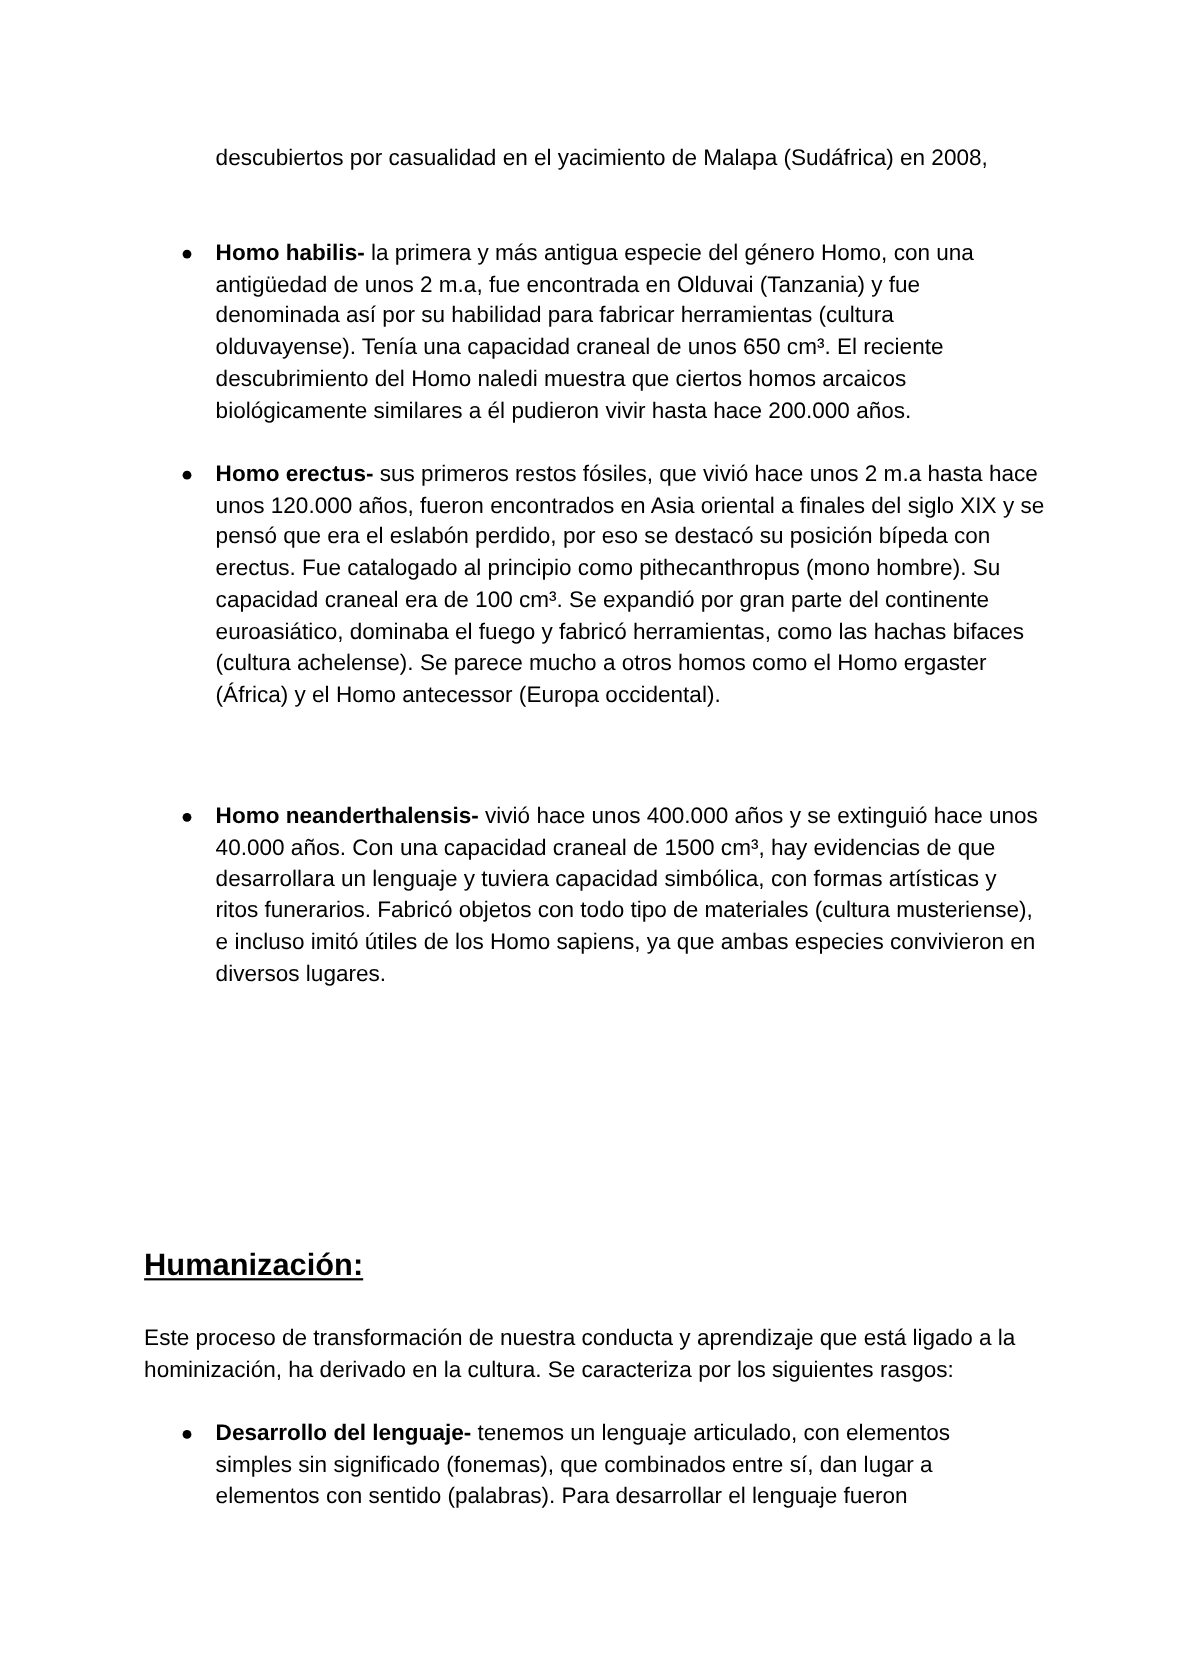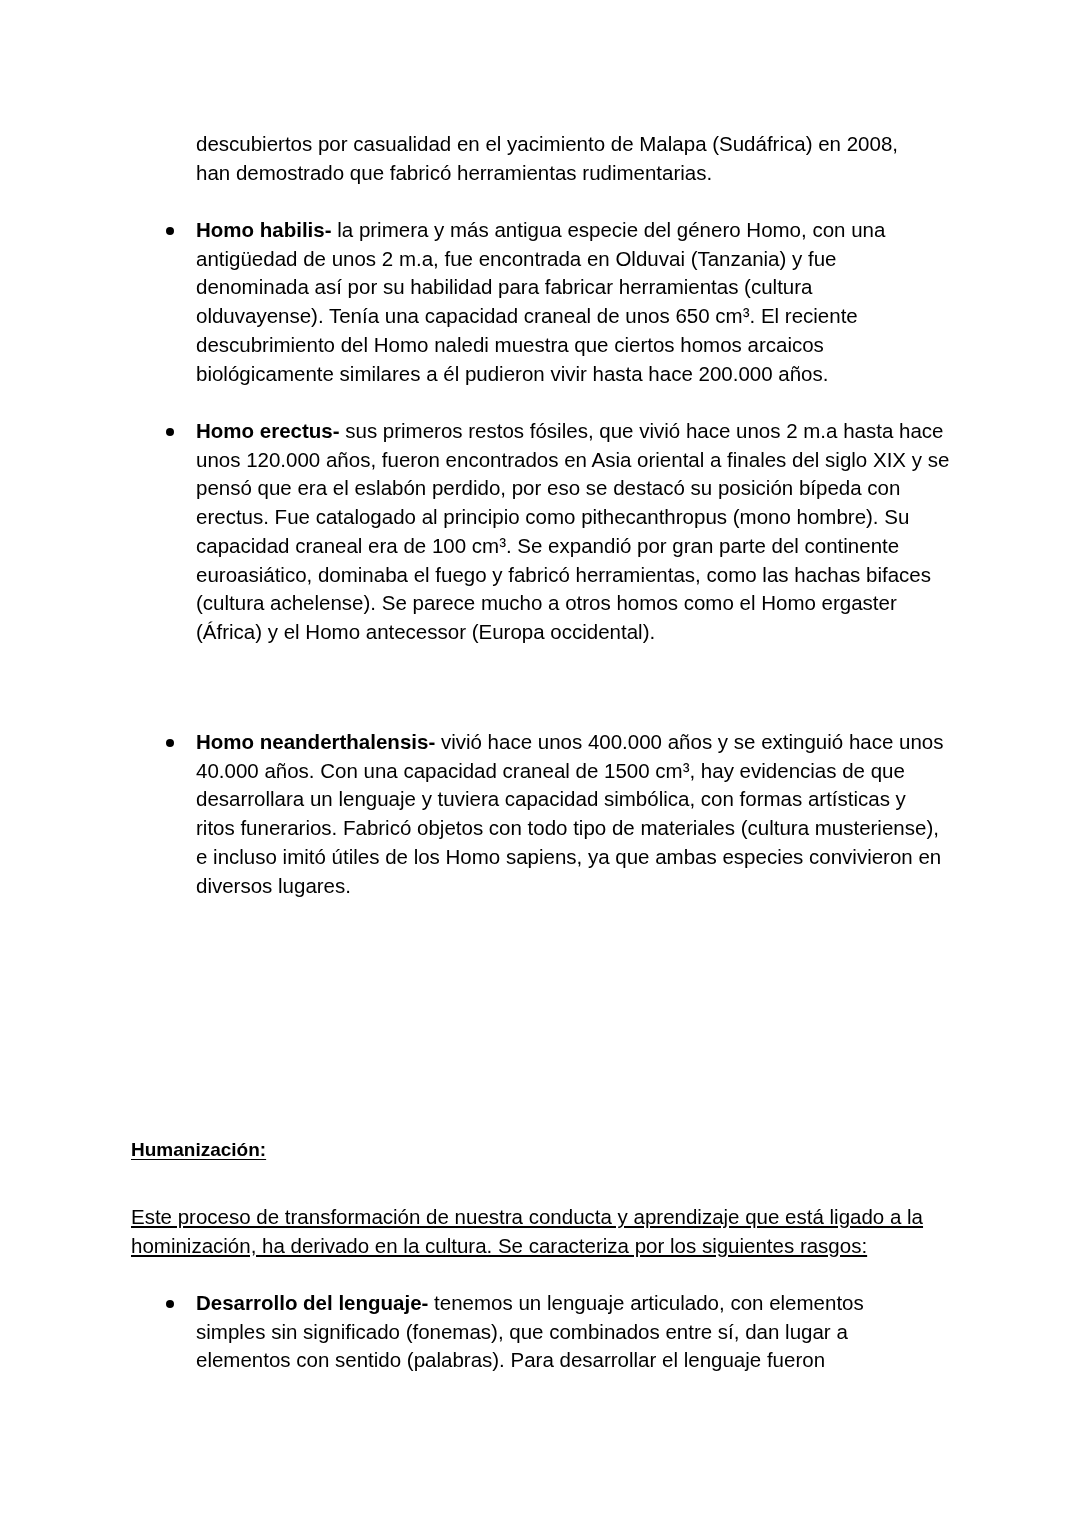--- a/index.html
+++ b/index.html
@@ -46,36 +46,35 @@
       background: #000;
     }
     .term {
       font-weight: bold;
       text-align: center;
     }
     .heading {
       position: absolute;
       left: 131px;
       top: 1134px;
-      font-size: 19px;
+      font-size: 28px;
       font-weight: bold;
       text-decoration: underline;
       text-underline-offset: 3px;
       margin: 0;
       line-height: 32px;
     }
   </style>
 </head>
 <body>
 
 <div class="page">
 
   <p class="para" style="left:196px; top:130px; width:760px;">
     <span>descubiertos por casualidad en el yacimiento de Malapa (Sudáfrica) en 2008,</span><br>
-    <span>han demostrado que fabricó herramientas rudimentarias.</span>
   </p>
 
   <div class="bullet-item" style="top:216px; width:745px;">
     <span class="bullet-dot"></span>
     <span class="term">Homo habilis-</span><span>  la primera y más antigua especie del género Homo, con una antigüedad de unos 2 m.a, fue encontrada en Olduvai (Tanzania) y fue denominada así por su habilidad para fabricar herramientas (cultura olduvayense). Tenía una capacidad craneal de unos 650 cm³. El reciente descubrimiento del Homo naledi muestra que ciertos homos arcaicos biológicamente similares a él pudieron vivir hasta hace 200.000 años.</span>
   </div>
 
   <div class="bullet-item" style="top:417px; width:755px;">
     <span class="bullet-dot"></span>
     <span class="term">Homo erectus-</span><span>  sus primeros restos fósiles, que vivió hace unos 2 m.a hasta hace unos 120.000 años, fueron encontrados en Asia oriental a finales del siglo XIX y se pensó que era el eslabón perdido, por eso se destacó su posición bípeda con erectus. Fue catalogado al principio como pithecanthropus (mono hombre). Su capacidad craneal era de 100 cm³. Se expandió por gran parte del continente euroasiático, dominaba el fuego y fabricó herramientas, como las hachas bifaces (cultura achelense). Se parece mucho a otros homos como el Homo ergaster (África) y el Homo antecessor (Europa occidental).</span>
@@ -83,20 +82,20 @@
 
   <div class="bullet-item" style="top:728px; width:750px;">
     <span class="bullet-dot"></span>
     <span class="term">Homo neanderthalensis-</span><span> vivió hace unos 400.000 años y se extinguió hace unos 40.000 años. Con una capacidad craneal de 1500 cm³, hay evidencias de que desarrollara un lenguaje y tuviera capacidad simbólica, con formas artísticas y ritos funerarios. Fabricó objetos con todo tipo de materiales (cultura musteriense), e incluso imitó útiles de los Homo sapiens, ya que ambas especies convivieron en diversos lugares.</span>
   </div>
 
 
 
   <h2 class="heading">Humanización:</h2>
 
-  <p class="para" style="left:131px; top:1203px; width:825px;text-decoration:underline;">Este proceso de transformación de nuestra conducta y aprendizaje que está ligado a la hominización, ha derivado en la cultura. Se caracteriza por los siguientes rasgos:</p>
+  <p class="para" style="left:131px; top:1203px; width:825px;">Este proceso de transformación de nuestra conducta y aprendizaje que está ligado a la hominización, ha derivado en la cultura. Se caracteriza por los siguientes rasgos:</p>
 
   <div class="bullet-item" style="top:1289px; width:725px;">
     <span class="bullet-dot"></span>
     <span class="term">Desarrollo del lenguaje-</span><span> tenemos un lenguaje articulado, con elementos simples sin significado (fonemas), que combinados entre sí, dan lugar a elementos con sentido (palabras). Para desarrollar el lenguaje fueron</span>
   </div>
 
 </div>
 
 </body></html>

